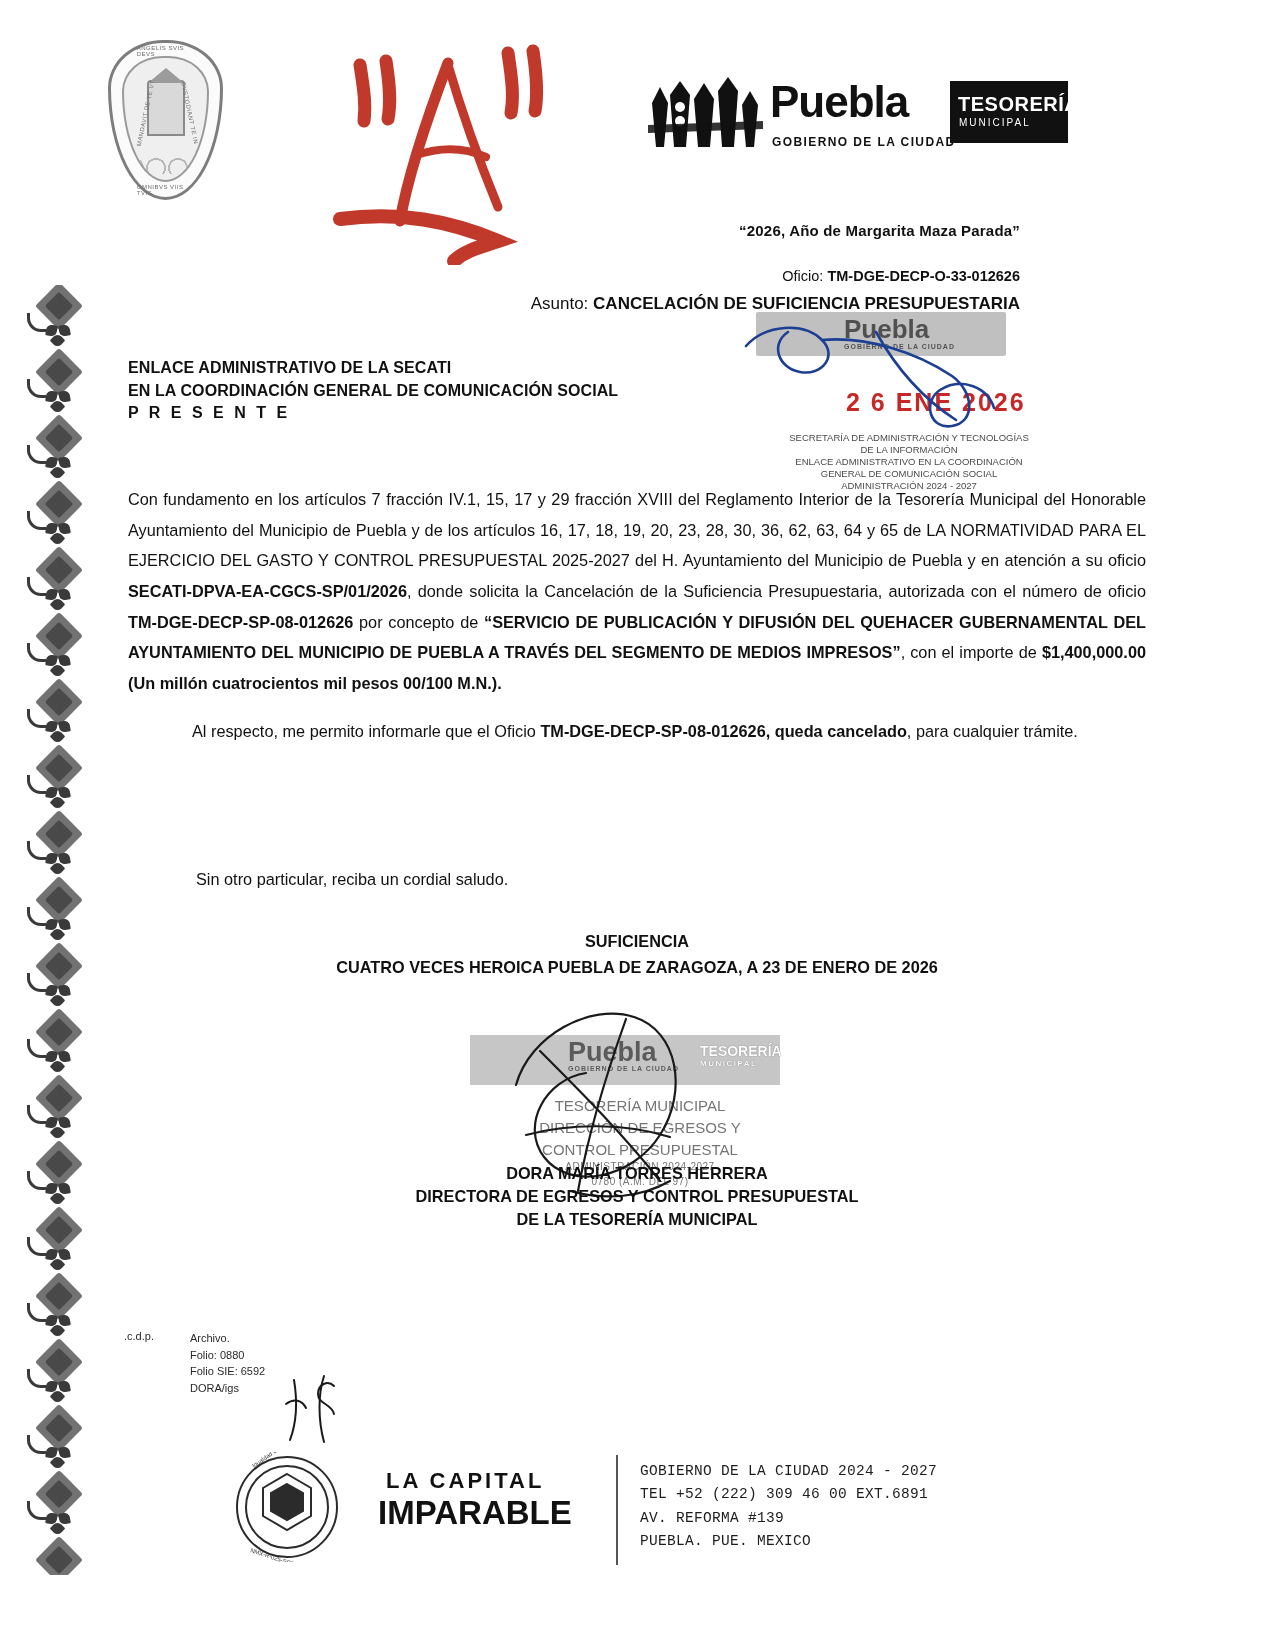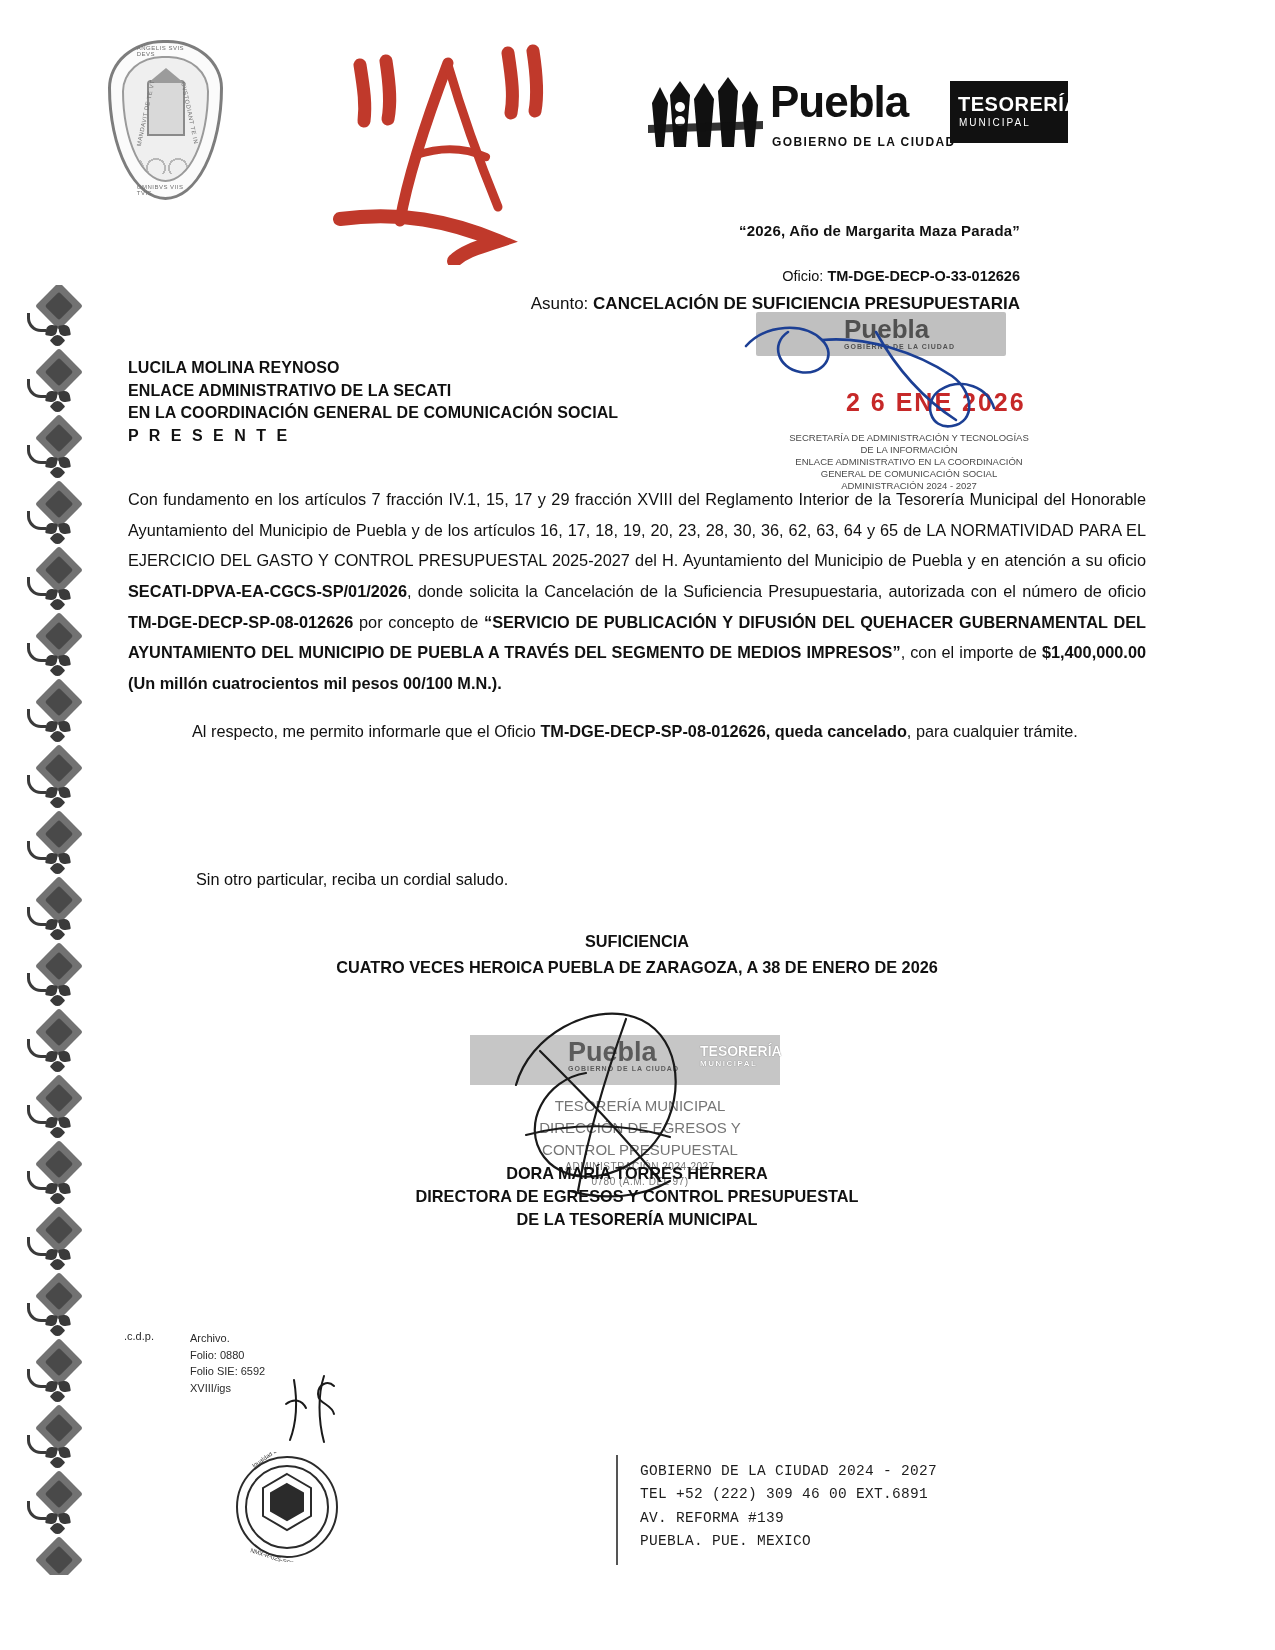--- a/index.html
+++ b/index.html
@@ -737,36 +737,35 @@
     <svg class="stamp-swirl" viewBox="0 0 300 160">
       <g fill="none" stroke="#1c3f94" stroke-width="2.6" stroke-linecap="round">
         <path d="M20 40 C40 18, 78 16, 96 34 C112 50, 96 70, 74 66 C52 62, 44 38, 62 26"></path>
         <path d="M96 34 C140 30, 190 46, 226 70 C248 86, 250 116, 226 120 C204 124, 196 96, 214 84 C236 70, 262 82, 268 102"></path>
         <path d="M150 26 C170 62, 196 92, 230 114"></path>
       </g>
     </svg>
   </div>
 
   <div class="recipient">
-    <div>LUCILA MOLINA REYNOSO</div>
     <div>ENLACE ADMINISTRATIVO DE LA SECATI</div>
     <div>EN LA COORDINACIÓN GENERAL DE COMUNICACIÓN SOCIAL</div>
     <div class="spaced">P R E S E N T E</div>
   </div>
 
   <div class="body-text">
     <p><span>Con fundamento en los artículos 7 fracción IV.1, 15, 17 y 29 fracción XVIII del Reglamento Interior de la Tesorería Municipal del Honorable Ayuntamiento del Municipio de Puebla y de los artículos  16, 17, 18, 19, 20, 23, 28, 30, 36, 62, 63, 64 y 65 de LA NORMATIVIDAD PARA EL EJERCICIO DEL GASTO Y CONTROL PRESUPUESTAL 2025-2027 del H. Ayuntamiento del Municipio de Puebla y en atención a su oficio </span><span class="bold">SECATI-DPVA-EA-CGCS-SP/01/2026</span><span>, donde solicita la Cancelación de la Suficiencia Presupuestaria, autorizada con el número de oficio </span><span class="bold">TM-DGE-DECP-SP-08-012626</span><span> por concepto de </span><span class="bold">“SERVICIO DE PUBLICACIÓN Y DIFUSIÓN DEL QUEHACER GUBERNAMENTAL DEL AYUNTAMIENTO DEL MUNICIPIO DE PUEBLA A TRAVÉS DEL SEGMENTO DE MEDIOS IMPRESOS”</span><span>, con el importe de </span><span class="bold">$1,400,000.00 (Un millón cuatrocientos mil pesos 00/100 M.N.).</span></p>
     <p class="p-indent"><span>Al respecto, me permito informarle que el Oficio </span><span class="bold">TM-DGE-DECP-SP-08-012626, queda cancelado</span><span>, para cualquier trámite.</span></p>
   </div>
 
   <div class="closing">Sin otro particular, reciba un cordial saludo.</div>
 
   <div class="atentamente">
     <div>SUFICIENCIA</div>
-    <div>CUATRO VECES HEROICA PUEBLA DE ZARAGOZA, A 38 DE ENERO DE 2026</div>
+    <div>CUATRO VECES HEROICA PUEBLA DE ZARAGOZA, A 23 DE ENERO DE 2026</div>
   </div>
 
   <div class="sign-area">
     <div class="sign-stamp-bar"></div>
     <div class="sign-stamp-word">
       <span>Puebla</span>
       <small>GOBIERNO DE LA CIUDAD</small>
     </div>
     <div class="sign-stamp-tag">
       <span>TESORERÍA</span>
@@ -794,21 +793,21 @@
     <div>DORA MARÍA TORRES HERRERA</div>
     <div>DIRECTORA DE EGRESOS Y CONTROL PRESUPUESTAL</div>
     <div>DE LA TESORERÍA MUNICIPAL</div>
   </div>
 
   <div class="ccp">.c.d.p.</div>
   <div class="archivo">
     <div>Archivo.</div>
     <div>Folio: 0880</div>
     <div>Folio SIE: 6592</div>
-    <div>XVIII/igs</div>
+    <div>DORA/igs</div>
   </div>
 
   <svg class="handwrite" viewBox="0 0 60 80">
     <g fill="none" stroke="#1a1a1a" stroke-width="2" stroke-linecap="round">
       <path d="M10 10 C14 34, 12 54, 6 70"></path>
       <path d="M2 34 C10 28, 18 30, 22 38"></path>
       <path d="M40 6 C34 24, 34 50, 40 72"></path>
       <path d="M50 16 C44 10, 34 14, 34 24 C34 34, 48 34, 50 44"></path>
     </g>
   </svg>
@@ -819,20 +818,24 @@
       <circle cx="55" cy="55" r="41"></circle>
       <polygon points="55,22 79,36 79,64 55,78 31,64 31,36"></polygon>
       <polygon points="55,32 71,41 71,59 55,68 39,59 39,41" fill="#2b2b2b"></polygon>
     </g>
     <g fill="#3a3a3a" font-size="6" font-family="Liberation Sans, sans-serif">
       <text x="22" y="16" transform="rotate(-35 22 16)">Igualdad Laboral</text>
       <text x="18" y="100" transform="rotate(18 18 100)">NMX-R-025-SCFI-2015</text>
     </g>
   </svg>
 
+  <div class="capital">
+    <div class="c1">LA CAPITAL</div>
+    <div class="c2">IMPARABLE</div>
+  </div>
 
   <div class="footer-div"></div>
 
   <div class="footer-addr">
     <div>GOBIERNO DE LA CIUDAD 2024 - 2027</div>
     <div>TEL +52 (222) 309 46 00 EXT.6891</div>
     <div>AV. REFORMA #139</div>
     <div>PUEBLA. PUE. MEXICO</div>
   </div>
 

